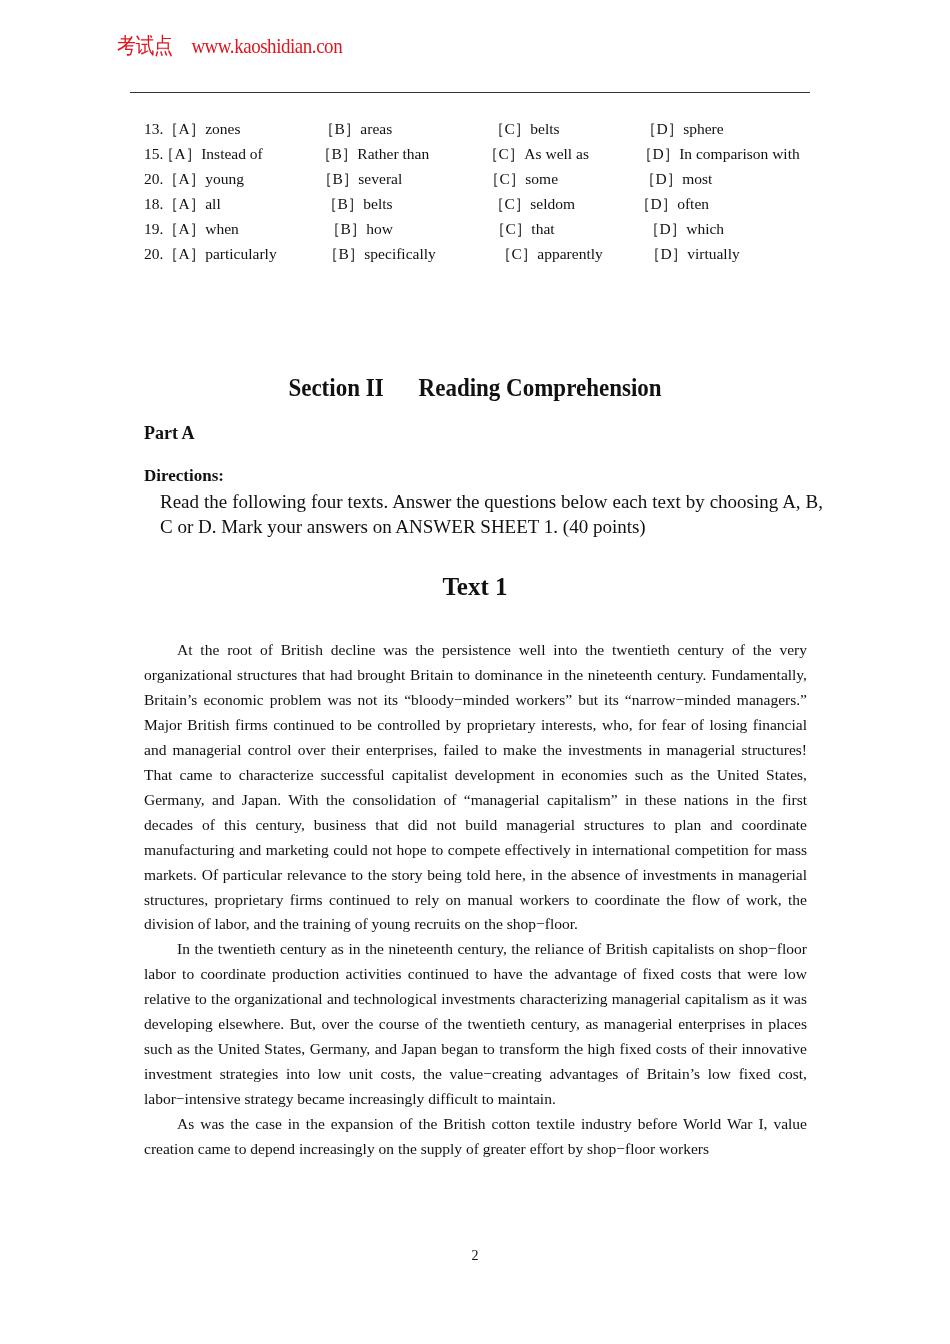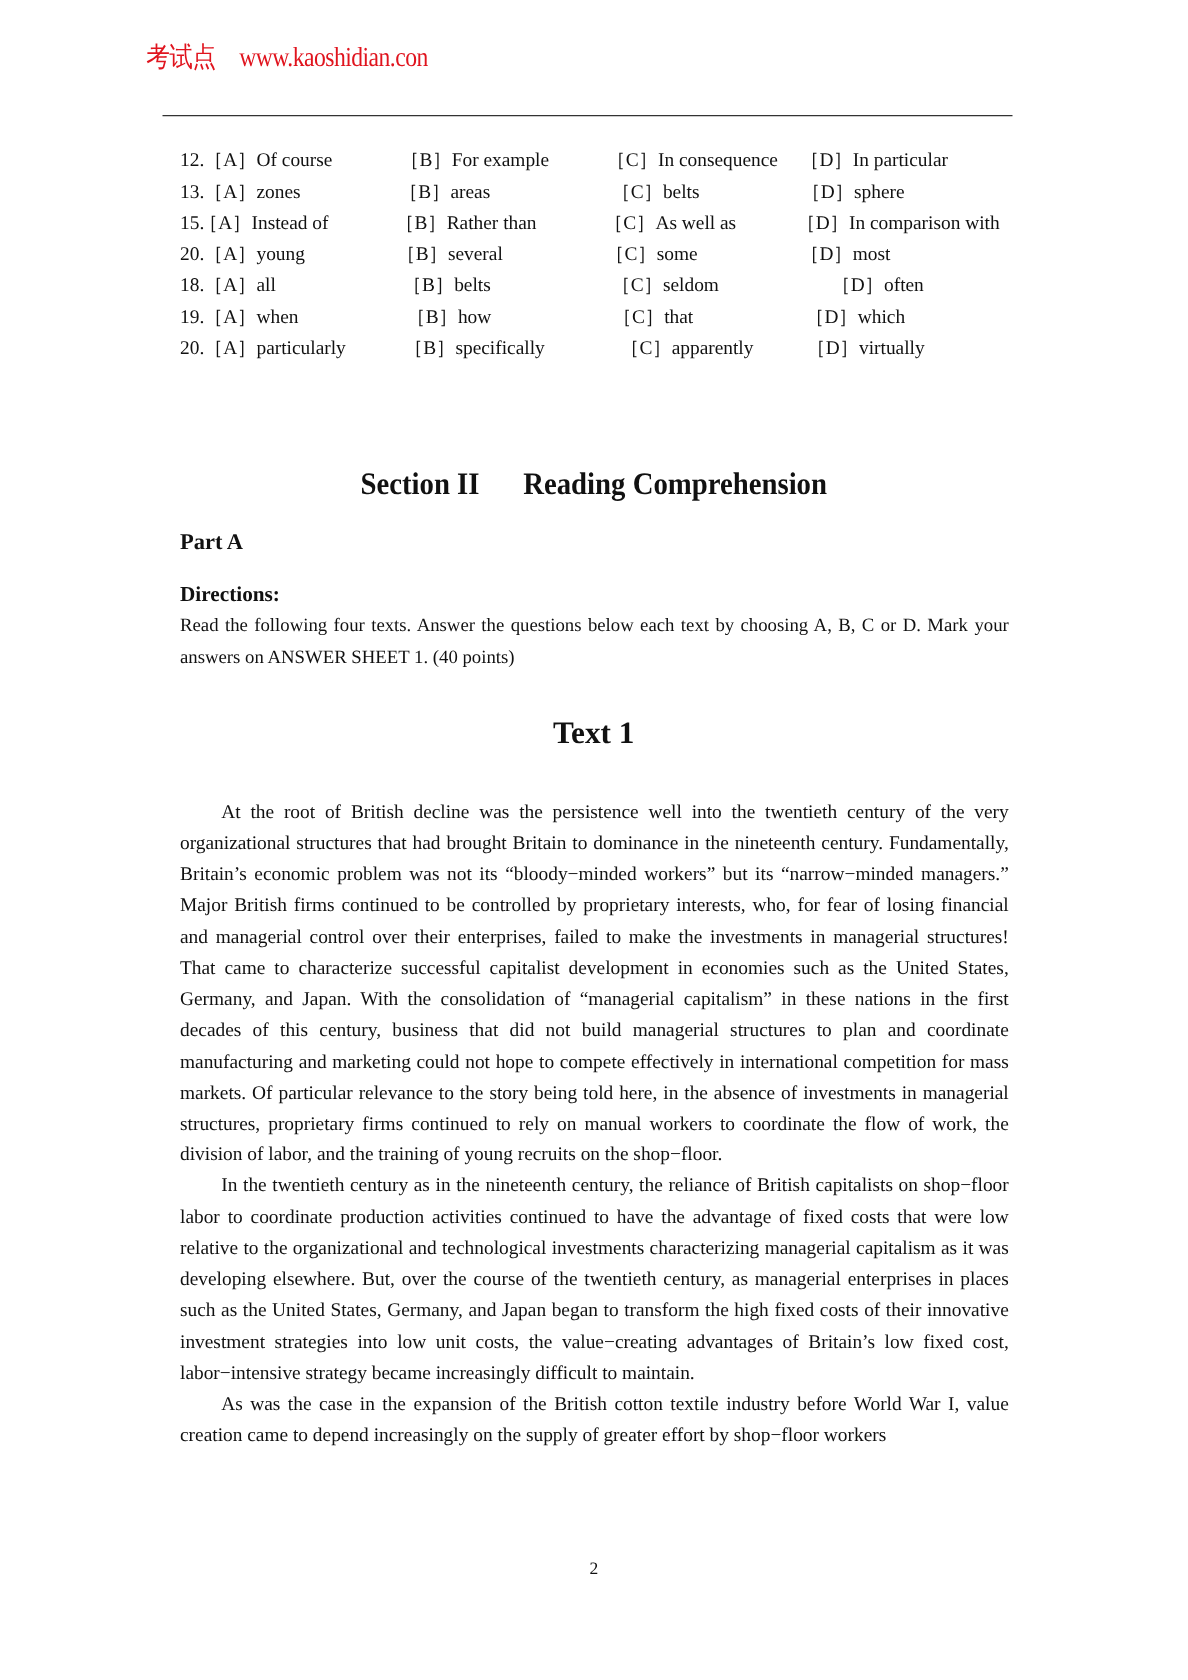--- a/index.html
+++ b/index.html
@@ -35,22 +35,22 @@
     .section-title .gap { display: inline-block; width: 38px; }
     .part-title {
       position: absolute; left: 144px; top: 423px;
       font-weight: bold; font-size: 18px;
     }
     .directions-label {
       position: absolute; left: 144px; top: 466px;
       font-weight: bold; font-size: 17px;
     }
     .directions-text {
-      position: absolute; left: 144px; top: 489px; width: 663px;
-      font-size: 15px; line-height: 25px; text-align: justify;
+      position: absolute; left: 160px; top: 489px; width: 663px;
+      font-size: 19px; line-height: 25px; text-align: justify;
     }
     .text-title {
       position: absolute; left: 0; width: 950px; top: 573px; text-align: center;
       font-weight: bold; font-size: 25px;
     }
     .passage {
       position: absolute; left: 144px; top: 638px; width: 663px;
       font-size: 15.5px; line-height: 24.95px; text-align: justify;
     }
     .passage p { margin: 0; text-indent: 33px; }
@@ -63,27 +63,20 @@
 <body>
 
 <div class="watermark">
   <span>考试点</span><span class="url">www.kaoshidian.con</span>
 </div>
 
 <div class="rule"></div>
 
 <div class="options">
   <div class="opt-row">
-    <span class="c-num" style="left:0">12.</span>
-    <span style="left:19px">［A］Of course</span>
-    <span style="left:176px">［B］For example</span>
-    <span style="left:341px">［C］In consequence</span>
-    <span style="left:496px">［D］In particular</span>
-  </div>
-  <div class="opt-row">
     <span style="left:0">13.</span>
     <span style="left:19px">［A］zones</span>
     <span style="left:175px">［B］areas</span>
     <span style="left:345px">［C］belts</span>
     <span style="left:497px">［D］sphere</span>
   </div>
   <div class="opt-row">
     <span style="left:0">15.</span>
     <span style="left:15px">［A］Instead of</span>
     <span style="left:172px">［B］Rather than</span>
@@ -95,21 +88,21 @@
     <span style="left:19px">［A］young</span>
     <span style="left:173px">［B］several</span>
     <span style="left:340px">［C］some</span>
     <span style="left:496px">［D］most</span>
   </div>
   <div class="opt-row">
     <span style="left:0">18.</span>
     <span style="left:19px">［A］all</span>
     <span style="left:178px">［B］belts</span>
     <span style="left:345px">［C］seldom</span>
-    <span style="left:521px">［D］often</span>
+    <span style="left:491px">［D］often</span>
   </div>
   <div class="opt-row">
     <span style="left:0">19.</span>
     <span style="left:19px">［A］when</span>
     <span style="left:181px">［B］how</span>
     <span style="left:346px">［C］that</span>
     <span style="left:500px">［D］which</span>
   </div>
   <div class="opt-row">
     <span style="left:0">20.</span>

